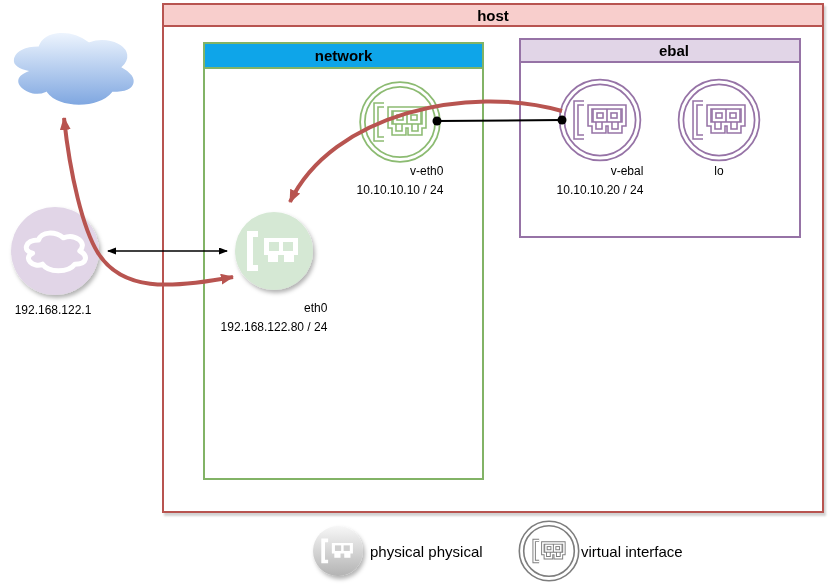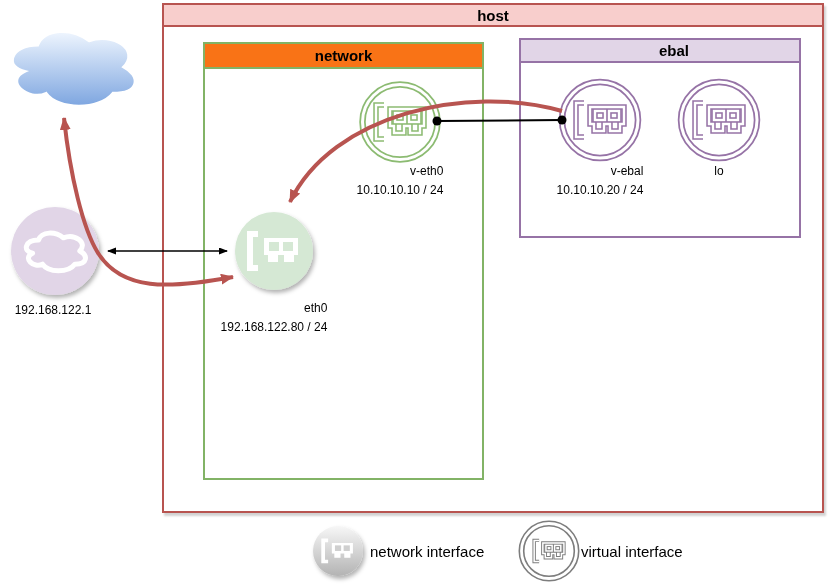--- a/index.html
+++ b/index.html
@@ -7,21 +7,21 @@
   #canvas{position:relative;width:828px;height:584px;background:#fff;overflow:hidden;}
 
   
   .box{position:absolute;box-sizing:border-box;background:transparent;}
   .box .bar{box-sizing:border-box;width:100%;text-align:center;font-weight:bold;
             font-size:15px;color:#000;}
   .box-host{left:162px;top:3px;width:662px;height:510px;border:2px solid #b85450;
             box-shadow:2px 3px 2px rgba(0,0,0,0.18);}
   .box-host .bar{height:22px;line-height:21px;background:#f8cecc;border-bottom:2px solid #b85450;}
   .box-network{left:203px;top:42px;width:281px;height:438px;border:2px solid #82b366;}
-  .box-network .bar{height:25px;line-height:24px;background:#f97316;border-bottom:2px solid #82b366;}
+  .box-network .bar{height:25px;line-height:24px;background:#0ea5e9;border-bottom:2px solid #82b366;}
   .box-ebal{left:519px;top:38px;width:282px;height:200px;border:2px solid #9673a6;}
   .box-ebal .bar{height:23px;line-height:22px;background:#e1d5e7;border-bottom:2px solid #9673a6;padding-left:28px;}
 
   svg.layer{position:absolute;left:0;top:0;z-index:5;}
 
   
   .lbl{position:absolute;z-index:9;color:#000;font-size:12px;line-height:19px;
        text-align:right;transform:translateX(-50%);white-space:nowrap;}
   .lbl b{font-weight:normal;}
   .legend-lbl{position:absolute;z-index:9;color:#000;font-size:15px;line-height:17px;white-space:nowrap;}
@@ -158,16 +158,16 @@
 
   <div class="lbl" style="left:719px;top:162px;">lo</div>
 
   <div class="lbl" style="left:274px;top:299px;">
     <div>eth0</div>
     <div>192.168.122.80 / 24</div>
   </div>
 
   <div class="lbl" style="left:53px;top:301px;">192.168.122.1</div>
 
-  <div class="legend-lbl" style="left:370px;top:543px;">network interface</div>
+  <div class="legend-lbl" style="left:370px;top:543px;">physical physical</div>
   <div class="legend-lbl" style="left:581px;top:543px;">virtual interface</div>
 
 </div>
 
 </body></html>

